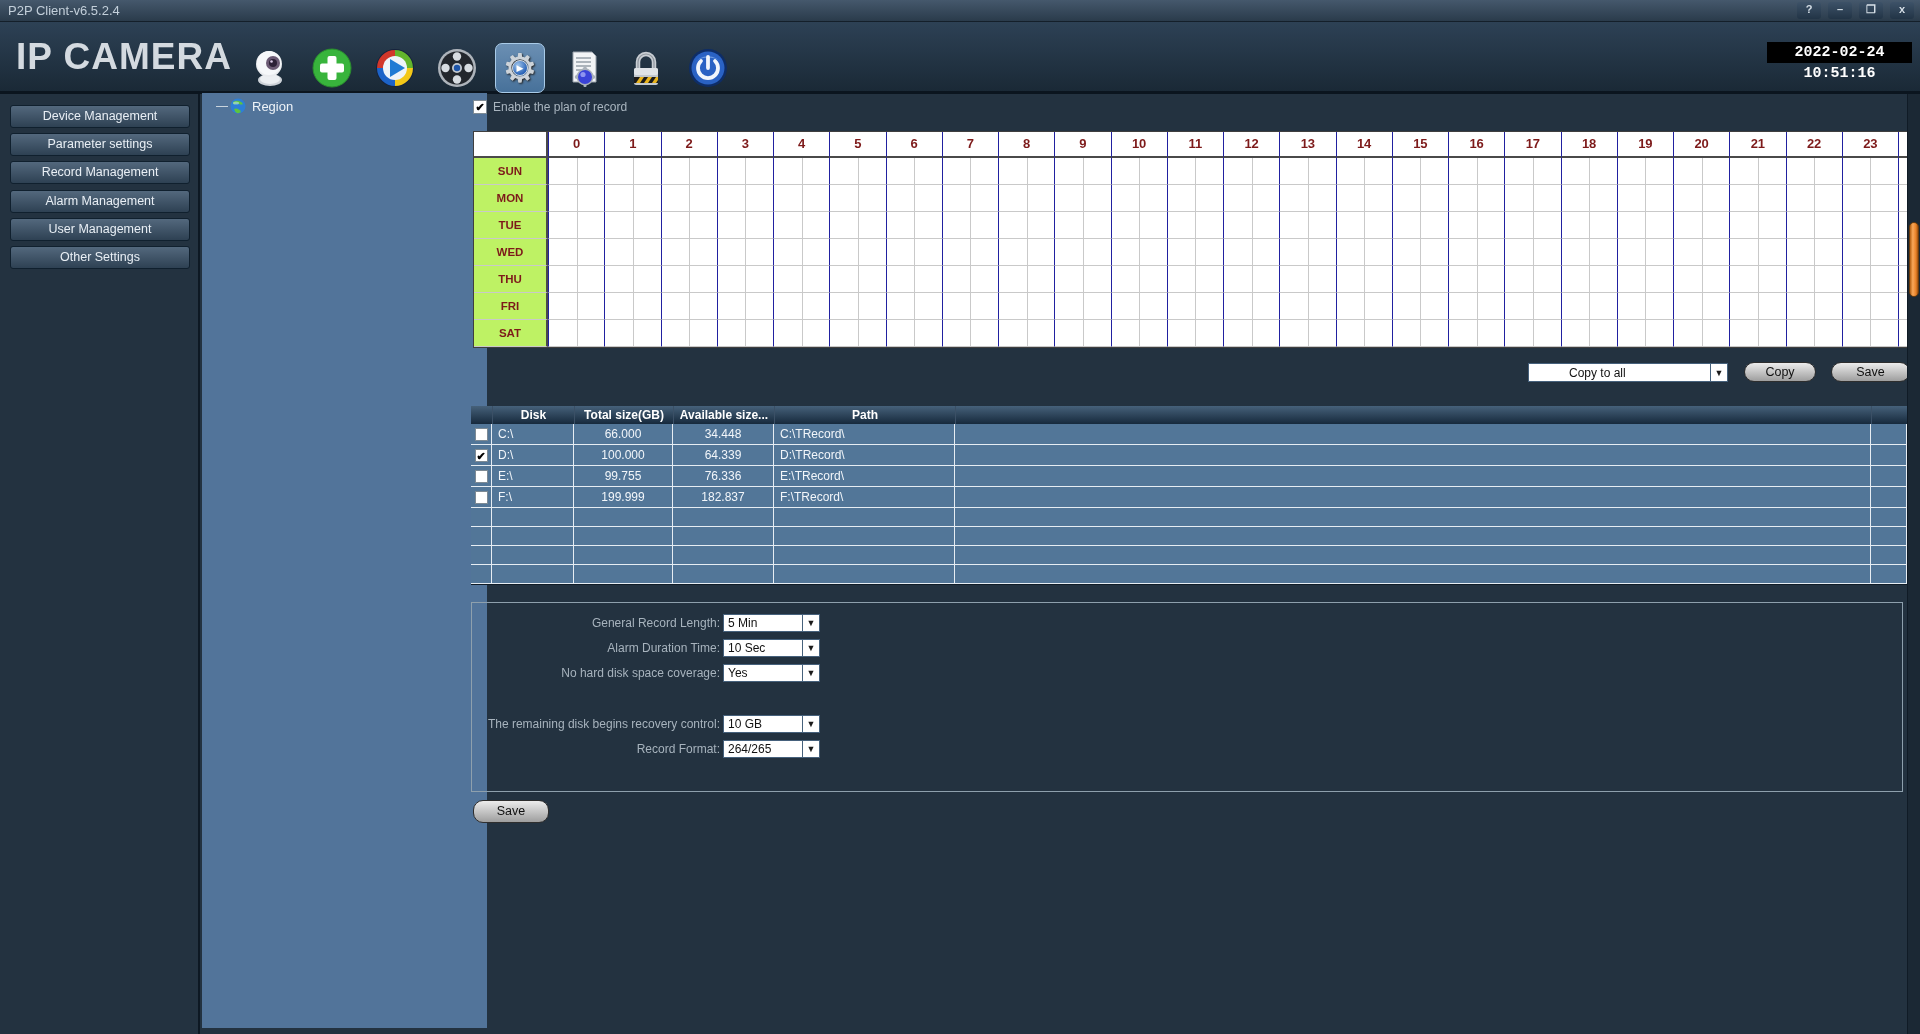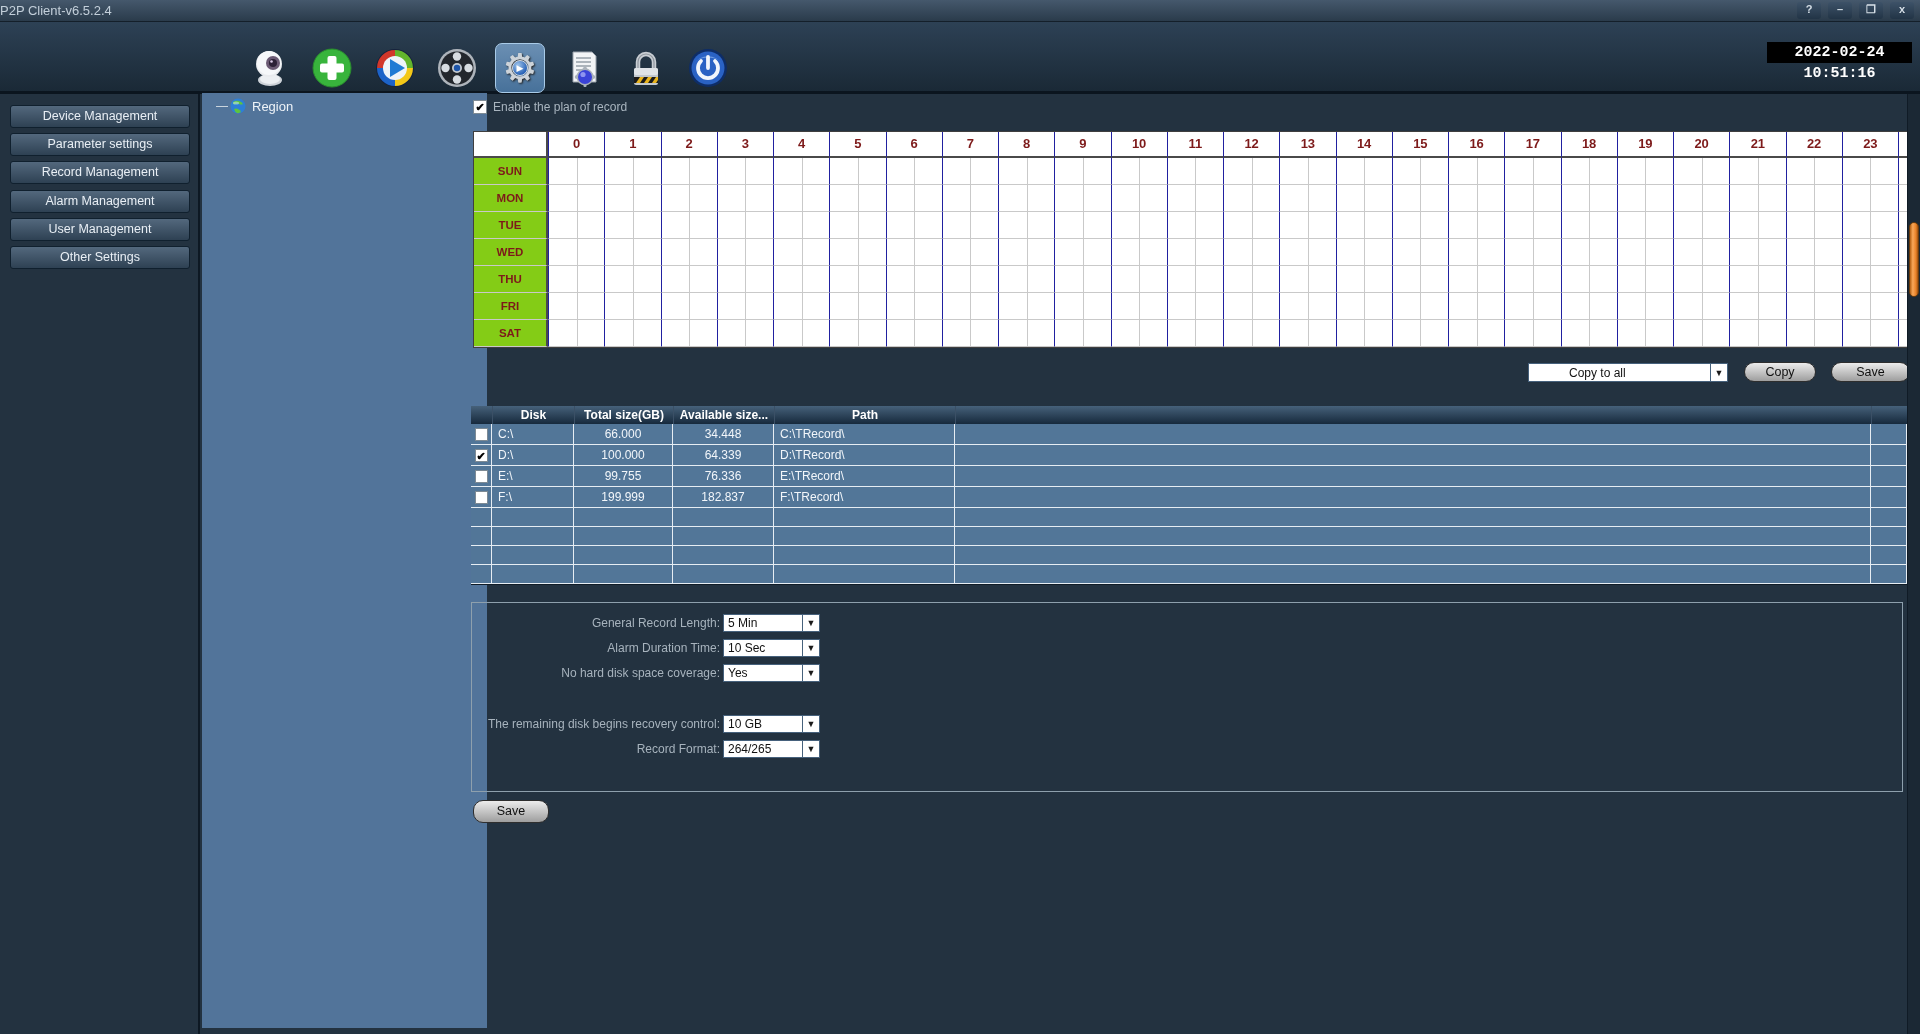--- a/index.html
+++ b/index.html
@@ -6,21 +6,21 @@
   html,body { width:1920px; height:1034px; overflow:hidden; }
   body {
     font-family:"Liberation Sans", sans-serif;
     background:#233240; position:relative; color:#cfd9e2;
   }
   
   .titlebar {
     position:absolute; left:0; top:0; width:1920px; height:22px;
     background:linear-gradient(#45586c,#2a3b4b);
     border-bottom:1px solid #141f2a;
-    display:flex; align-items:center; 
+    display:flex; align-items:center; padding-left:8px;
   }
   .titlebar .title { font-size:13px; color:#c3cfda; }
   .win-controls { position:absolute; right:6px; top:2px; display:flex; gap:7px; }
   .win-btn {
     width:24px; height:17px; border:1px solid #5b7档, border:1px solid #5a7187;
     border-radius:3px; background:linear-gradient(#3d5268,#223446);
     color:#d5dee6; font-size:11px; font-weight:bold; text-align:center; line-height:15px;
     cursor:default;
   }
   
@@ -82,21 +82,21 @@
     grid-template-rows:26px repeat(7, 27px);
     background:#fff; border:1px solid #3f3f3f;
   }
   .sc-corner { border-right:2px solid #4a4a4a; border-bottom:2px solid #4a4a4a; background:#fff; }
   .sc-hour {
     border-left:1px solid #2121a0; border-bottom:2px solid #4a4a4a; background:#fff;
     color:#7d1a1a; font-weight:bold; font-size:13px; text-align:center; line-height:24px;
   }
   .sc-hour.tail { color:transparent; }
   .sc-day {
-    border-right:2px solid #4a4a4a; border-bottom:1px solid #c9c9c9; background:#84cc16;
+    border-right:2px solid #4a4a4a; border-bottom:1px solid #c9c9c9; background:#bef264;
     color:#7d1a1a; font-weight:bold; font-size:11.5px; text-align:center; line-height:27px;
   }
   .sc-cell { position:relative; border-left:1px solid #2121a0; border-bottom:1px solid #c9c9c9; background:#fff; }
   .sc-cell::after { content:''; position:absolute; left:50%; top:0; bottom:0; width:1px; background:#c9c9c9; }
   .sc-cell.tail::after { display:none; }
   
   .combo {
     position:absolute; background:#fff; border:1px solid #46617c; display:flex; align-items:center;
     font-size:12px; color:#111;
   }
@@ -153,20 +153,21 @@
   <span class="title">P2P Client-v6.5.2.4</span>
 </div>
 <div class="win-controls">
   <div class="win-btn">?</div>
   <div class="win-btn">–</div>
   <div class="win-btn">❐</div>
   <div class="win-btn">x</div>
 </div>
 
 <div class="toolbar">
+  <div class="logo">IP CAMERA</div>
 
   <div class="tb-icon" style="left:250px">
     <svg viewBox="0 0 40 40">
       <ellipse cx="20" cy="32" rx="12" ry="6" fill="#cdd2d8"></ellipse>
       <ellipse cx="20" cy="31" rx="10" ry="5" fill="#eceff2"></ellipse>
       <circle cx="19" cy="16" r="13" fill="#e9ebee"></circle>
       <circle cx="19" cy="15" r="12" fill="#f6f8fa"></circle>
       <circle cx="23" cy="15" r="7" fill="#6b5a74"></circle>
       <circle cx="23" cy="15" r="4" fill="#2c2036"></circle>
       <circle cx="21.5" cy="13.5" r="1.3" fill="#d9c8e6"></circle>

